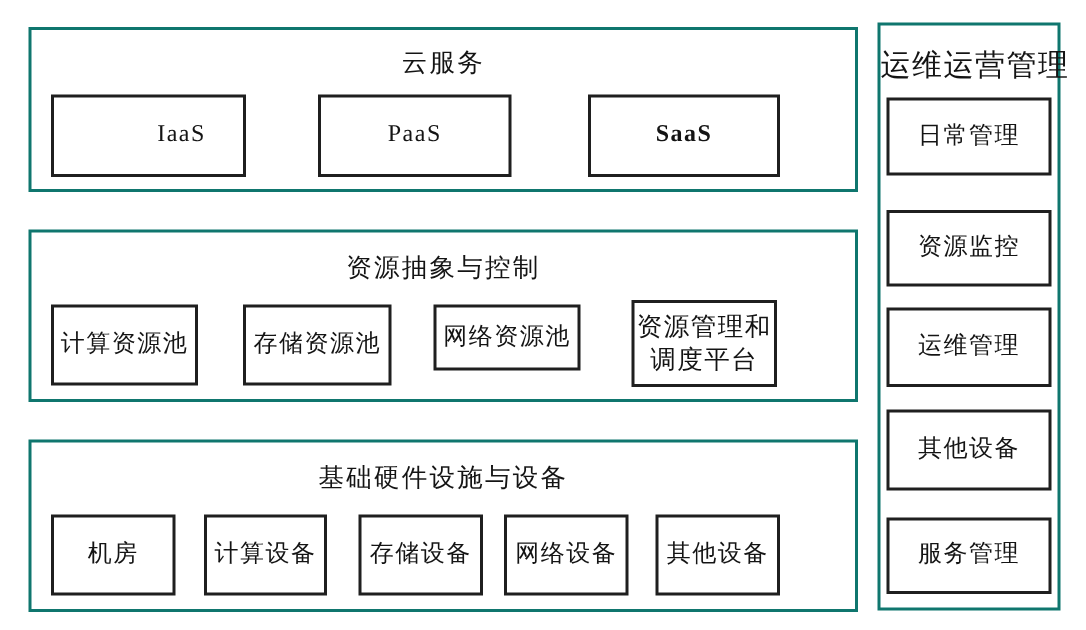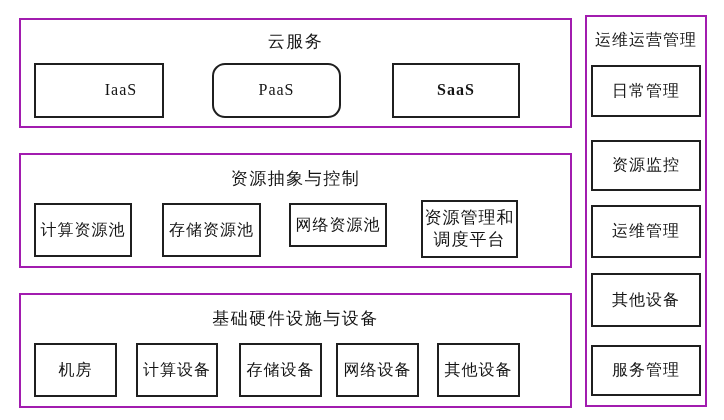--- a/index.html
+++ b/index.html
@@ -15,21 +15,21 @@
   }
   .canvas {
     position: relative;
     width: 724px;
     height: 420px;
     background: #ffffff;
     overflow: hidden;
   }
   .panel {
     position: absolute;
-    border: 2px solid #a21caf;
+    border: 2px solid #0f766e;
     box-sizing: border-box;
     background: #ffffff;
   }
   .panel-title {
     position: absolute;
     left: 0;
     right: 0;
     text-align: center;
     font-size: 17px;
     letter-spacing: 1.5px;
@@ -53,21 +53,21 @@
   }
 </style>
 </head>
 <body>
 
 <div class="canvas">
 
   <div class="panel" style="left:19px; top:18px; width:553px; height:110px;">
     <div class="panel-title" style="top:10px;">云服务</div>
     <div class="box" style="left:13px; top:43px; width:130px; height:55px;padding-left:44px;"><span>IaaS</span></div>
-    <div class="box" style="left:191px; top:43px; width:129px; height:55px;border-radius:13px;"><span>PaaS</span></div>
+    <div class="box" style="left:191px; top:43px; width:129px; height:55px;"><span>PaaS</span></div>
     <div class="box" style="left:371px; top:43px; width:128px; height:55px;font-weight:bold;"><span>SaaS</span></div>
   </div>
 
   <div class="panel" style="left:19px; top:153px; width:553px; height:115px;">
     <div class="panel-title" style="top:12px;">资源抽象与控制</div>
     <div class="box" style="left:13px; top:48px; width:98px; height:54px;"><span>计算资源池</span></div>
     <div class="box" style="left:141px; top:48px; width:99px; height:54px;"><span>存储资源池</span></div>
     <div class="box" style="left:268px; top:48px; width:98px; height:44px;"><span>网络资源池</span></div>
     <div class="box" style="left:400px; top:45px; width:97px; height:58px; font-size:17px;"><span>资源管理和
 调度平台</span></div>
@@ -76,21 +76,21 @@
   <div class="panel" style="left:19px; top:293px; width:553px; height:115px;">
     <div class="panel-title" style="top:12px;">基础硬件设施与设备</div>
     <div class="box" style="left:13px; top:48px; width:83px; height:54px;"><span>机房</span></div>
     <div class="box" style="left:115px; top:48px; width:82px; height:54px;"><span>计算设备</span></div>
     <div class="box" style="left:218px; top:48px; width:83px; height:54px;"><span>存储设备</span></div>
     <div class="box" style="left:315px; top:48px; width:83px; height:54px;"><span>网络设备</span></div>
     <div class="box" style="left:416px; top:48px; width:83px; height:54px;"><span>其他设备</span></div>
   </div>
 
   <div class="panel" style="left:585px; top:15px; width:122px; height:392px;">
-    <div class="panel-title" style="top:13px; font-size:16px; letter-spacing:1px;">运维运营管理</div>
+    <div class="panel-title" style="top:13px; font-size:20px; letter-spacing:1px;">运维运营管理</div>
     <div class="box" style="left:4px; top:48px; width:110px; height:52px;"><span>日常管理</span></div>
     <div class="box" style="left:4px; top:123px; width:110px; height:51px;"><span>资源监控</span></div>
     <div class="box" style="left:4px; top:188px; width:110px; height:53px;"><span>运维管理</span></div>
     <div class="box" style="left:4px; top:256px; width:110px; height:54px;"><span>其他设备</span></div>
     <div class="box" style="left:4px; top:328px; width:110px; height:51px;"><span>服务管理</span></div>
   </div>
 
 </div>
 
 </body></html>

